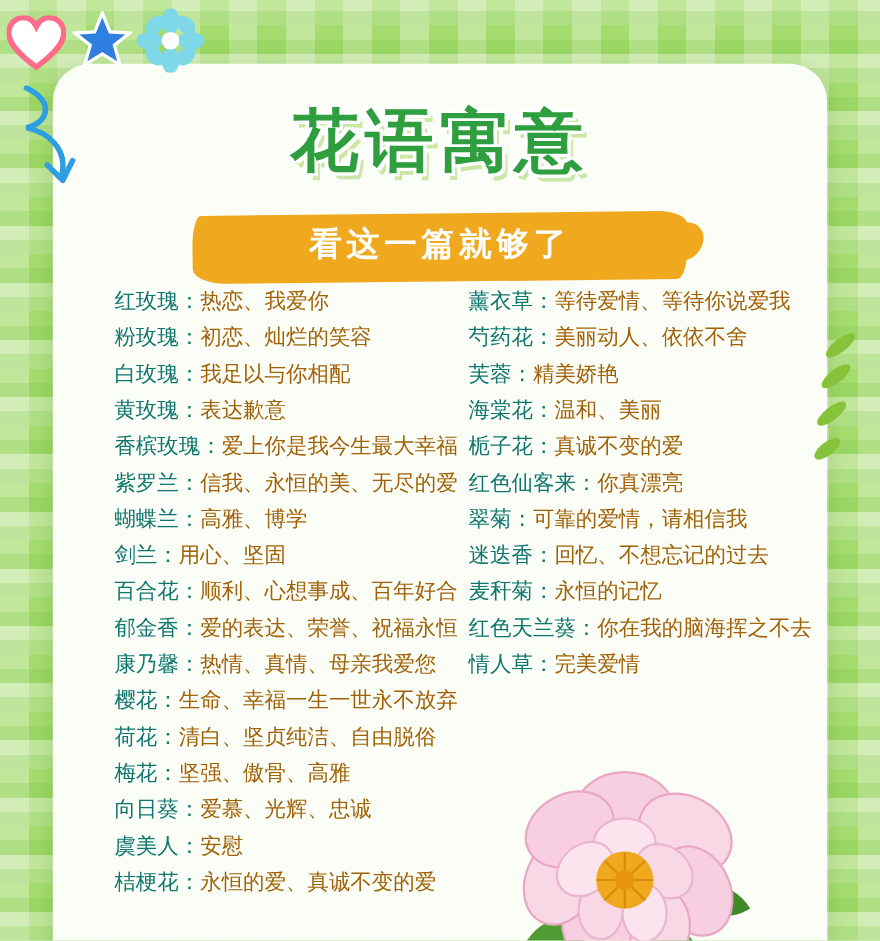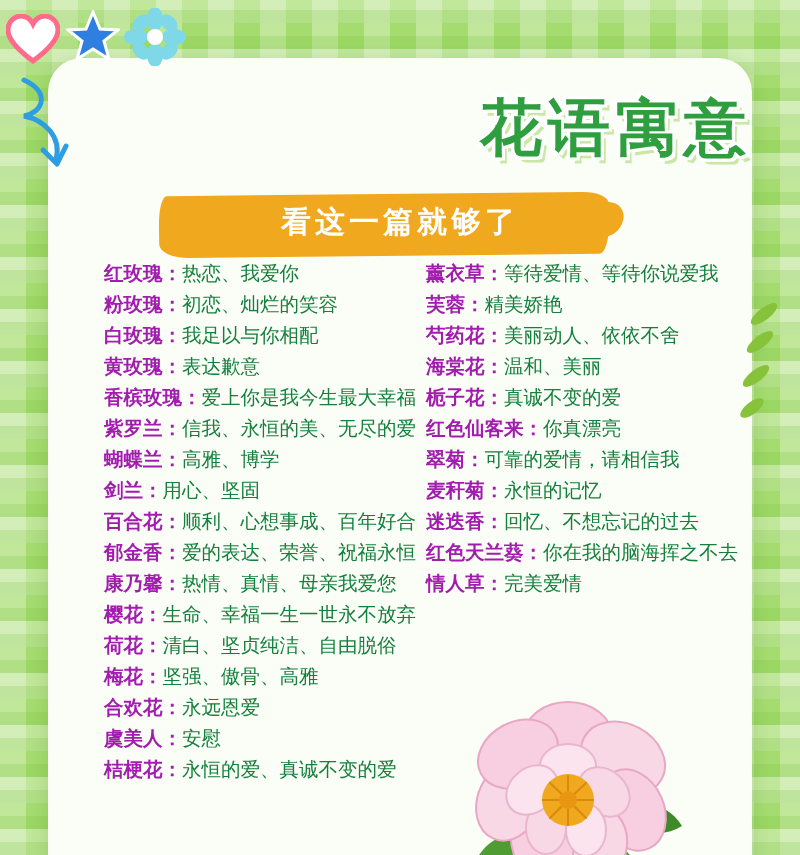--- a/index.html
+++ b/index.html
@@ -56,39 +56,38 @@
     background: #fbfdf7;
     border-radius: 34px;
     box-shadow: 0 4px 18px rgba(60,110,30,0.18);
     z-index: 3;
     overflow: hidden;
   }
 
   
   #title {
     margin-top: 28px;
-    text-align: right;
+    text-align: center;
     font-family: "DejaVu Sans", "Liberation Sans", sans-serif;
     font-size: 62px;
     font-weight: bold;
     color: #2f9e3f;
     letter-spacing: 6px;
     text-shadow:
       3px 0 0 #fff, -3px 0 0 #fff, 0 3px 0 #fff, 0 -3px 0 #fff,
       3px 3px 0 #fff, -3px 3px 0 #fff, 3px -3px 0 #fff, -3px -3px 0 #fff,
       5px 6px 0 #cbe7a6;
   }
 
   
   #subtitle-wrap {
     position: relative;
     margin: 18px auto 0;
     width: 450px;
     height: 74px;
-    padding-left: 32px;
   }
   #subtitle-brush {
     position: absolute;
     left: 0; top: 6px;
     width: 450px; height: 62px;
     background: #f0a81e;
     border-radius: 8px 26px 10px 30px / 28px 12px 30px 14px;
     transform: rotate(-0.6deg);
   }
   #subtitle-brush::after {
@@ -143,25 +142,26 @@
   .col.right { padding-left: 10px; }
 
   .entry {
     font-family: "DejaVu Sans", "Liberation Sans", sans-serif;
     font-size: 19.5px;
     line-height: 31px;
     color: #3d3a33;
     white-space: nowrap;
   }
   .entry .flower {
-    color: #a21caf;
-    font-weight: bold;
+    color: #0f766e;
+    font-weight: normal;
   }
   .entry .meaning {
-    color: #15803d;
+    color: #a16207;
+    font-family: Liberation Mono, monospace;
   }
 
   
   #peony {
     position: absolute;
     right: 34px;
     bottom: 0px;
     width: 300px;
     height: 230px;
     z-index: 4;
@@ -237,36 +237,36 @@
       <div class="entry"><span class="flower">香槟玫瑰：</span><span class="meaning">爱上你是我今生最大幸福</span></div>
       <div class="entry"><span class="flower">紫罗兰：</span><span class="meaning">信我、永恒的美、无尽的爱</span></div>
       <div class="entry"><span class="flower">蝴蝶兰：</span><span class="meaning">高雅、博学</span></div>
       <div class="entry"><span class="flower">剑兰：</span><span class="meaning">用心、坚固</span></div>
       <div class="entry"><span class="flower">百合花：</span><span class="meaning">顺利、心想事成、百年好合</span></div>
       <div class="entry"><span class="flower">郁金香：</span><span class="meaning">爱的表达、荣誉、祝福永恒</span></div>
       <div class="entry"><span class="flower">康乃馨：</span><span class="meaning">热情、真情、母亲我爱您</span></div>
       <div class="entry"><span class="flower">樱花：</span><span class="meaning">生命、幸福一生一世永不放弃</span></div>
       <div class="entry"><span class="flower">荷花：</span><span class="meaning">清白、坚贞纯洁、自由脱俗</span></div>
       <div class="entry"><span class="flower">梅花：</span><span class="meaning">坚强、傲骨、高雅</span></div>
-      <div class="entry"><span class="flower">合欢花：</span><span class="meaning">永远恩爱</span></div>
+      <div class="entry"><span class="flower">向日葵：</span><span class="meaning">爱慕、光辉、忠诚</span></div>
       <div class="entry"><span class="flower">虞美人：</span><span class="meaning">安慰</span></div>
       <div class="entry"><span class="flower">桔梗花：</span><span class="meaning">永恒的爱、真诚不变的爱</span></div>
 
     </div>
 
     <div class="col right">
       <div class="entry"><span class="flower">薰衣草：</span><span class="meaning">等待爱情、等待你说爱我</span></div>
+      <div class="entry"><span class="flower">芍药花：</span><span class="meaning">美丽动人、依依不舍</span></div>
       <div class="entry"><span class="flower">芙蓉：</span><span class="meaning">精美娇艳</span></div>
-      <div class="entry"><span class="flower">芍药花：</span><span class="meaning">美丽动人、依依不舍</span></div>
       <div class="entry"><span class="flower">海棠花：</span><span class="meaning">温和、美丽</span></div>
       <div class="entry"><span class="flower">栀子花：</span><span class="meaning">真诚不变的爱</span></div>
       <div class="entry"><span class="flower">红色仙客来：</span><span class="meaning">你真漂亮</span></div>
       <div class="entry"><span class="flower">翠菊：</span><span class="meaning">可靠的爱情，请相信我</span></div>
+      <div class="entry"><span class="flower">迷迭香：</span><span class="meaning">回忆、不想忘记的过去</span></div>
       <div class="entry"><span class="flower">麦秆菊：</span><span class="meaning">永恒的记忆</span></div>
-      <div class="entry"><span class="flower">迷迭香：</span><span class="meaning">回忆、不想忘记的过去</span></div>
       <div class="entry"><span class="flower">红色天兰葵：</span><span class="meaning">你在我的脑海挥之不去</span></div>
       <div class="entry"><span class="flower">情人草：</span><span class="meaning">完美爱情</span></div>
     </div>
 
   </div>
 
   <div id="peony">
     <svg viewBox="0 0 300 230" width="300" height="230">
 
       <path d="M150 120 C120 160 90 190 40 220" stroke="#4f9c32" stroke-width="5" fill="none"></path>

